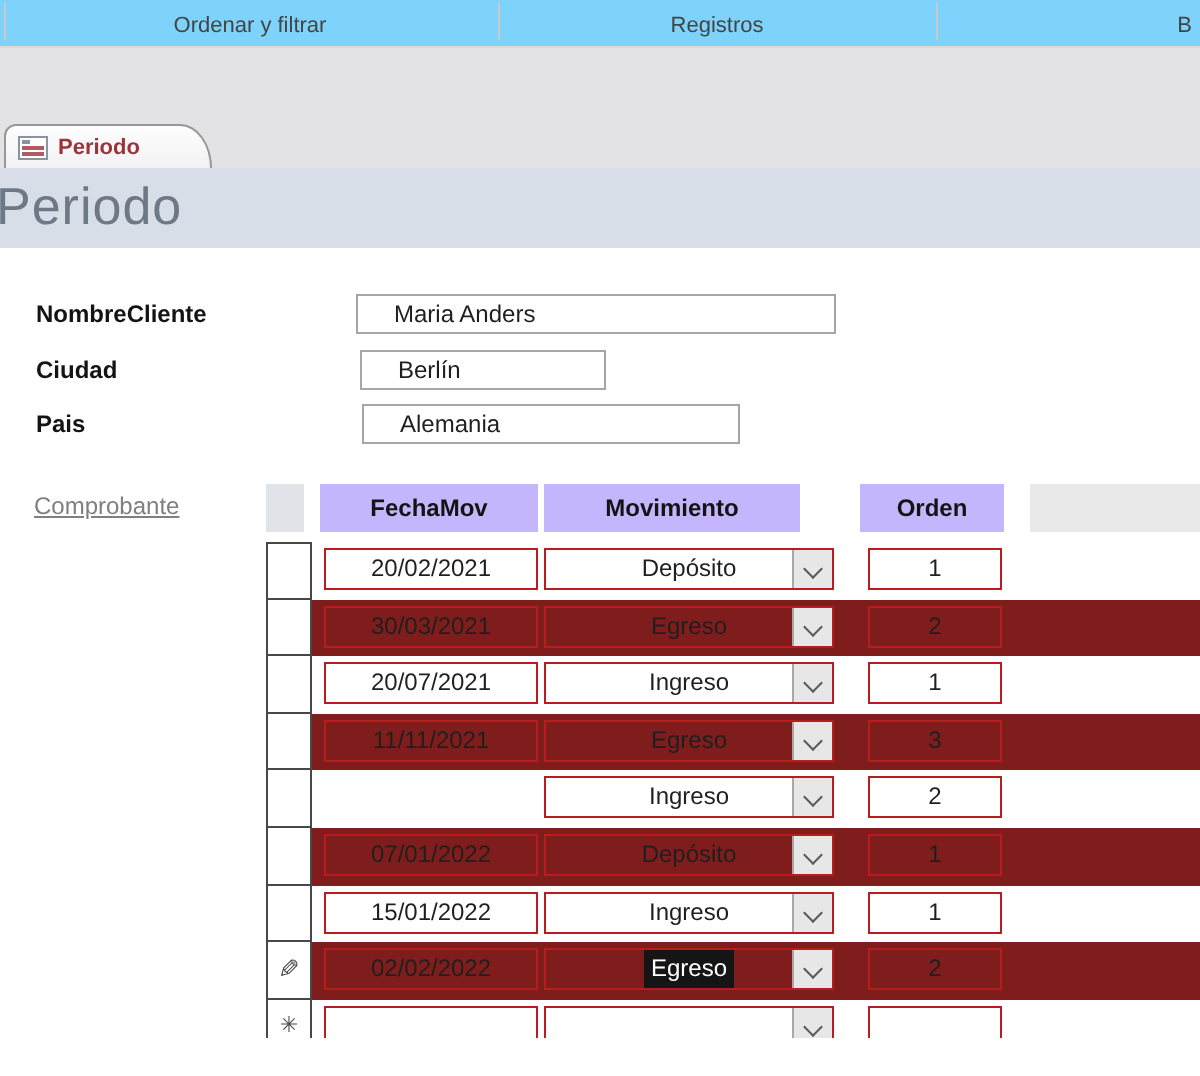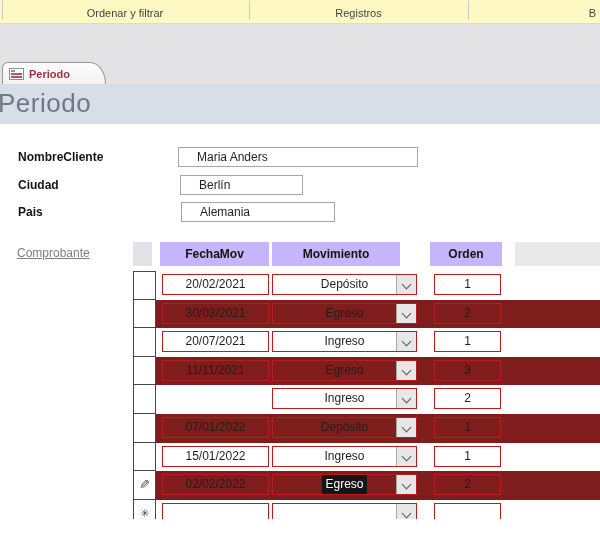--- a/index.html
+++ b/index.html
@@ -5,21 +5,21 @@
   html,body{margin:0;padding:0;}
   body{
     width:600px;height:538px;position:relative;overflow:hidden;
     background:#ffffff;
     font-family:"Liberation Sans","DejaVu Sans",sans-serif;
     -webkit-font-smoothing:antialiased;
   }
   
   .ribbon-strip{
     position:absolute;left:0;top:0;width:600px;height:23px;
-    background:#fef9c3;border-bottom:1px solid #DADADA;
+    background:#7dd3fc;border-bottom:1px solid #DADADA;
   }
   .ribbon-group-label{
     position:absolute;top:0;height:23px;line-height:26px;
     text-align:center;font-size:11px;color:#444444;
   }
   .rg-0{left:2px;width:246px;}
   .rg-1{left:250px;width:217px;}
   .rg-2{left:470px;width:130px;text-align:right;padding-right:4px;box-sizing:border-box;}
   .ribbon-sep{position:absolute;top:1px;height:19px;width:1px;background:#C9C9C9;}
   .sep-0{left:2px;} .sep-1{left:249px;} .sep-2{left:468px;}
@@ -60,21 +60,21 @@
     position:absolute;left:18px;font-size:12px;font-weight:bold;color:#141414;
   }
   .lbl-0{top:150px;} .lbl-1{top:178px;} .lbl-2{top:205px;}
   .textbox{
     position:absolute;height:20px;box-sizing:border-box;
     border:1px solid #A6A6A6;background:#ffffff;
     font-size:12px;color:#1F1F1F;line-height:18px;padding-left:18px;
   }
   .tb-0{left:178px;top:147px;width:240px;}
   .tb-1{left:180px;top:175px;width:123px;}
-  .tb-2{left:181px;top:202px;width:154px;}
+  .tb-2{left:181px;top:202px;width:189px;}
   .subform-label{
     position:absolute;left:17px;top:246px;font-size:12px;color:#7F7F7F;text-decoration:underline;
   }
   
   .datasheet{
     position:absolute;left:133px;top:242px;width:467px;height:277px;
     overflow:hidden;
   }
   .ds-header{position:relative;height:24px;margin-bottom:5px;}
   .hdr-cell{

